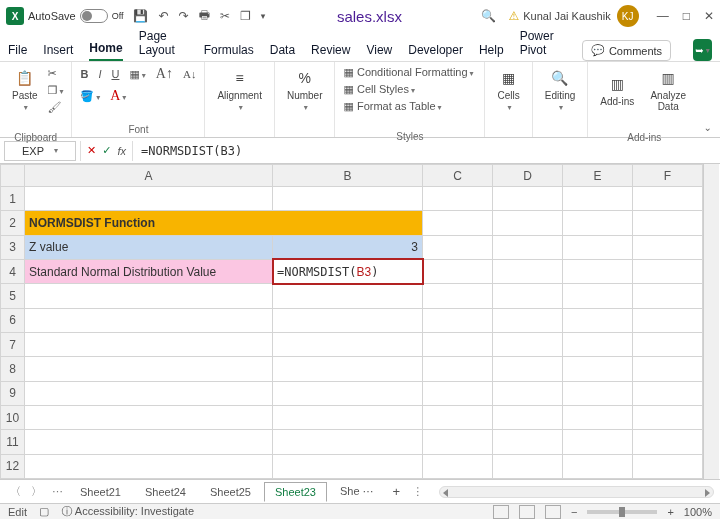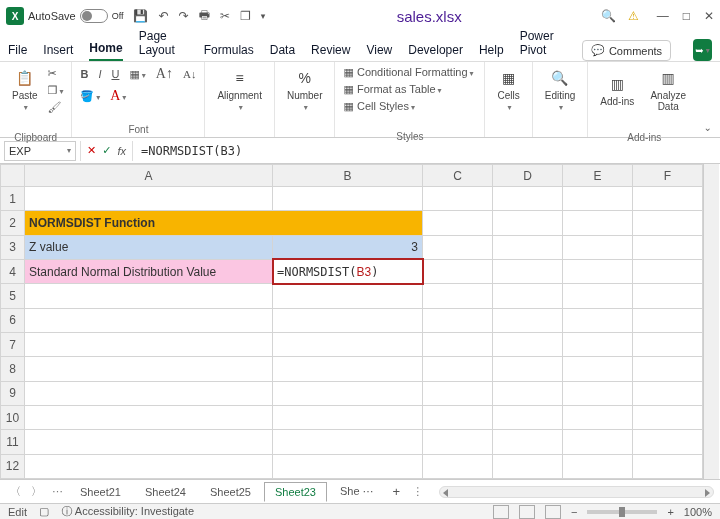--- a/index.html
+++ b/index.html
@@ -26,21 +26,21 @@
 .rgroup{border-right:1px solid #e5e5e5;padding:4px 8px 2px;display:flex;flex-direction:column;justify-content:space-between}
 .rgroup .gl{font-size:10px;color:#666;text-align:center;margin-top:18px}
 .rgroup .row{display:flex;align-items:center;gap:6px}
 .bigbtn{display:flex;flex-direction:column;align-items:center;gap:2px;font-size:10px;color:#444;padding:2px 4px}
 .bigbtn .ic{width:20px;height:20px;display:flex;align-items:center;justify-content:center;font-size:14px}
 .sm{color:#555;font-size:11px;cursor:pointer}
 .dd{font-size:8px;color:#777;margin-left:2px}
 .font-a{font-family:serif;font-size:14px}
 .collapse{position:absolute;right:8px;bottom:4px;color:#666;font-size:10px}
 .fbar{height:26px;background:#fff;border-bottom:1px solid #ccc;display:flex;align-items:center}
-.namebox{width:72px;height:20px;border:1px solid #ccc;margin:7px 4px;padding:0 4px;display:flex;align-items:center;font-size:11px}
+.namebox{width:72px;height:20px;border:1px solid #ccc;margin:7px 4px;padding:0 17px;display:flex;align-items:center;font-size:11px}
 .fx-ctrl{display:flex;align-items:center;gap:6px;padding:0 6px;border-left:1px solid #ddd;border-right:1px solid #ddd;height:20px;font-size:11px;color:#555}
 .fx-ctrl .x{color:#c00}
 .fx-ctrl .ck{color:#107c41}
 .fx-ctrl .fx{font-style:italic}
 .finput{flex:1;padding:0 8px;font-size:12px;font-family:Consolas,monospace}
 .gridwrap{flex:1;overflow:hidden;position:relative;background:#fff;display:flex}
 .grid{border-collapse:collapse;table-layout:fixed}
 .grid th,.grid td{border:1px solid #d4d4d4;height:20px;font-size:12px;padding:0 4px;text-align:left;background:#fff}
 .grid thead th{background:#f0f0f0;text-align:center;color:#555;font-weight:normal;height:22px}
 .grid .rh{background:#f0f0f0;text-align:center;color:#555;width:24px}
@@ -81,20 +81,24 @@
     <span>↶</span>
     <span>↷</span>
     <span>🖶</span>
     <span>✂</span>
     <span>❐</span>
     <span style="font-size:9px">▾</span>
   </div>
   <div class="fname">sales.xlsx</div>
   <span class="search-ic">🔍</span>
   <span class="warn">⚠</span>
+  <div class="user">
+    <span>Kunal Jai Kaushik</span>
+    <div class="avatar">KJ</div>
+  </div>
   <div class="winbtns">
     <span>—</span>
     <span>□</span>
     <span>✕</span>
   </div>
 </div>
 
 <div class="tabs">
   <div class="tab">File</div>
   <div class="tab">Insert</div>
@@ -156,22 +160,22 @@
     <div class="bigbtn">
         <div class="ic">%</div>
         <span>Number</span>
         <span class="dd">▾</span>
       </div>
     <div class="gl">&nbsp;</div>
   </div>
   <div class="rgroup" style="min-width:150px">
     <div style="display:flex;flex-direction:column;gap:4px;font-size:11px;color:#555">
       <div>▦ <span>Conditional Formatting</span><span class="dd">▾</span></div>
+      <div>▦ <span>Cell Styles</span><span class="dd">▾</span></div>
       <div>▦ <span>Format as Table</span><span class="dd">▾</span></div>
-      <div>▦ <span>Cell Styles</span><span class="dd">▾</span></div>
     </div>
     <div class="gl">Styles</div>
   </div>
   <div class="rgroup">
     <div class="bigbtn">
         <div class="ic">▦</div>
         <span>Cells</span>
         <span class="dd">▾</span>
       </div>
     <div class="gl">&nbsp;</div>

